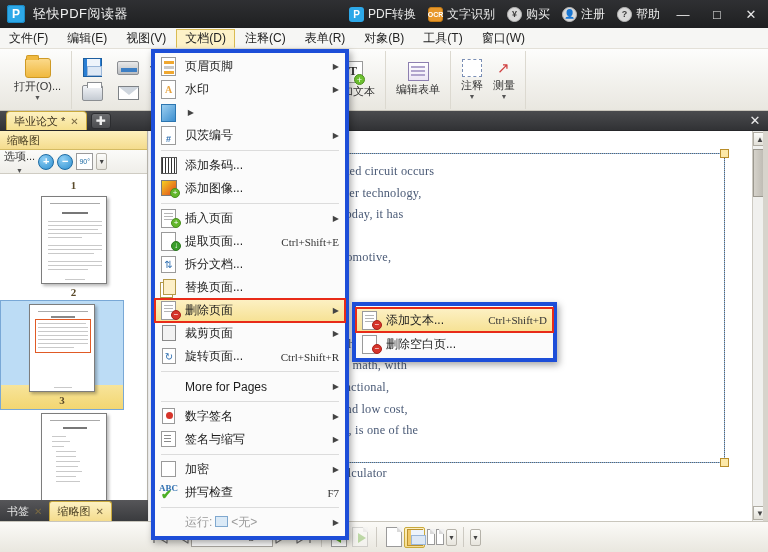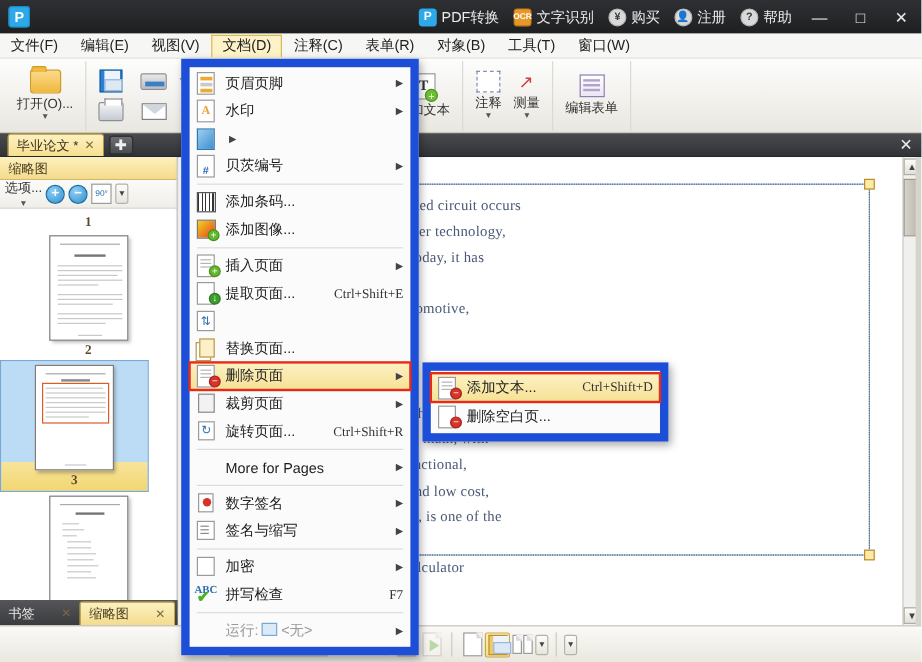--- a/index.html
+++ b/index.html
@@ -159,21 +159,21 @@
   }
   .thumb .ln { position:absolute; left:6px; height:1px; background:#c9c9c9; }
   .thumb .hdr { position:absolute; left:8px; top:6px; width:50px; height:1px; background:#aaa;}
   .thumb-sel-box { background:linear-gradient(to bottom,#bcdcf5 0%, #bcdcf5 78%, #f7e49a 78%, #f3d671 100%);
     border:1px solid #79a8d6; padding:3px 0 1px; width:124px; display:flex;flex-direction:column;align-items:center; }
   .redbox { position:absolute; left:5px; top:14px; width:56px; height:34px; border:1px solid #e05a25; }
   .lp-foot {
     position:absolute; bottom:0; left:0; width:148px; height:21px;
     background:linear-gradient(to bottom,#565659,#3a3b3e); display:flex; align-items:flex-end;
   }
-  .lp-tab { height:20px; display:flex;align-items:center;gap:22px;padding:0 7px;font-size:11px;
+  .lp-tab { height:20px; display:flex;align-items:center;gap:5px;padding:0 7px;font-size:11px;
     color:#e6e6e6;}
   .lp-tab.active { background:linear-gradient(to bottom,#fdf1c2,#f4dc8d); color:#4a3f22;
     border:1px solid #c9a93d; border-bottom:none; border-radius:3px 3px 0 0;}
 
   
   .docview {
     position:absolute; left:149px; top:131px; right:0; bottom:31px;
     background:#ffffff; overflow:hidden;
   }
   .page-sheet { position:absolute; left:10px; top:0; right:17px; bottom:0; background:#fff; }
@@ -217,21 +217,21 @@
     font-family:"Liberation Serif",serif; font-size:12px; color:#333;
   }
   .pg-total{font-size:9px; color:#333; margin-left:1px; vertical-align:super;}
   .sb-sep{width:1px;height:20px;background:#cdcac2;margin:0 6px;}
   .sb-btn{width:21px;height:21px;display:flex;align-items:center;justify-content:center;
     border:1px solid transparent;border-radius:2px;}
   .sb-btn.sel{background:linear-gradient(to bottom,#fdf0bf,#f5dc8e);border-color:#c9a93d;}
 
   
   .menu-pop {
-    position:absolute; background:#fbfbfb; border:7px solid #1d4ed8;
+    position:absolute; background:#fbfbfb; border:4px solid #1d4ed8;
     box-shadow:2px 3px 7px rgba(0,0,0,0.35); z-index:100; padding:2px 0;
   }
   #doc-menu { left:151px; top:49px; width:198px; }
   .mi { height:23px; display:flex; align-items:center; padding:0 6px 0 4px; position:relative; }
   .mi .mic { width:22px; height:19px; flex:0 0 22px; position:relative; margin-right:4px;}
   .mi .mtext { flex:1; font-size:12px; color:#1c1c1c; }
   .mi .mkey { font-size:11px; color:#333; font-family:"Liberation Serif",serif; margin-left:8px;}
   .mi .marrow { width:9px; text-align:right; font-size:8px; color:#444; }
   .mi.disabled .mtext, .mi.disabled .mkey { color:#9a9a9a; }
   .msep { height:1px; background:#dcdcdc; margin:3px 6px; }
@@ -281,20 +281,21 @@
   .mic-check{position:absolute;left:2px;bottom:0;color:#4caf24;font-size:13px;font-weight:bold;}
   .mic-run{width:13px;height:11px;background:#dbeaf7;border:1px solid #7fa8cf;display:inline-block;vertical-align:-1px;margin:0 3px;}
 </style>
 </head>
 <body>
 
 <div class="app">
 
   <div class="titlebar">
     <div class="app-logo">P</div>
+    <div class="app-title">轻快PDF阅读器</div>
     <div class="tb-spacer"></div>
 
     <div class="tb-item">
       <span class="ic-blue">P</span>
       <span class="lbl">PDF转换</span>
     </div>
     <div class="tb-item">
       <span class="ic-ocr">OCR</span>
       <span class="lbl">文字识别</span>
     </div>
@@ -401,35 +402,35 @@
         <span class="edit-ic">
             <span class="tT">T</span>
             <span class="badge-plus">+</span>
           </span>
         <span class="cap">添加文本</span>
       </div>
     </div>
 
     <div class="tgrp">
       <div class="tbtn">
+        <span class="form-ic"></span>
+        <span class="cap">编辑表单</span>
+      </div>
+    </div>
+
+    <div class="tgrp">
+      <div class="tbtn">
         <span class="note-ic"></span>
         <span class="cap">注释</span>
         <span class="caret">▼</span>
       </div>
       <div class="tbtn">
         <span class="meas-ic"></span>
         <span class="cap">测量</span>
         <span class="caret">▼</span>
-      </div>
-    </div>
-
-    <div class="tgrp">
-      <div class="tbtn">
-        <span class="form-ic"></span>
-        <span class="cap">编辑表单</span>
       </div>
     </div>
   </div>
 
   <div class="tabstrip">
     <div class="doc-tab">
       <span>毕业论文 *</span>
       <span class="tab-x">✕</span>
     </div>
     <div class="tab-plus">✚</div>
@@ -693,20 +694,21 @@
           <span class="mic-doc"></span>
           <span class="mic-badge" style="background:#3a9e2a;border:1px solid #2c7720;">↓</span>
         </span>
       <span class="mtext">提取页面...</span>
       <span class="mkey">Ctrl+Shift+E</span>
     </div>
     <div class="mi">
       <span class="mic">
           <span class="mic-split">⇅</span>
         </span>
+      <span class="mtext">拆分文档...</span>
     </div>
     <div class="mi">
       <span class="mic">
           <span class="mic-stack"></span>
         </span>
       <span class="mtext">替换页面...</span>
     </div>
     <div class="mi hl-red">
       <span class="mic">
           <span class="mic-doc">

